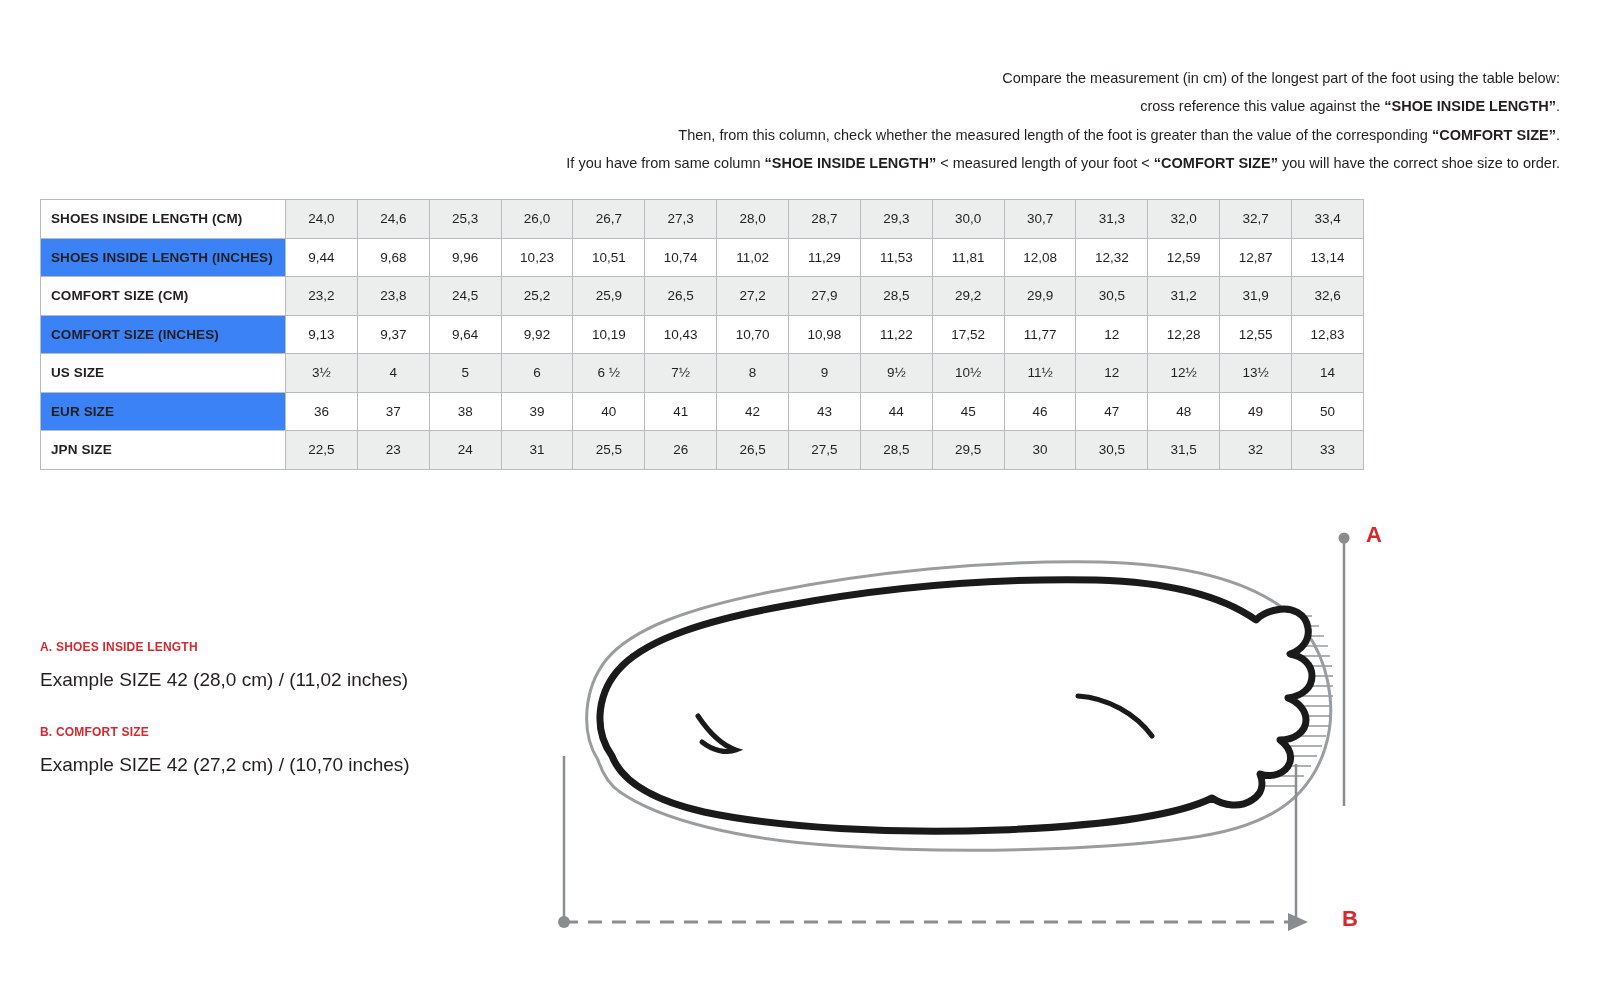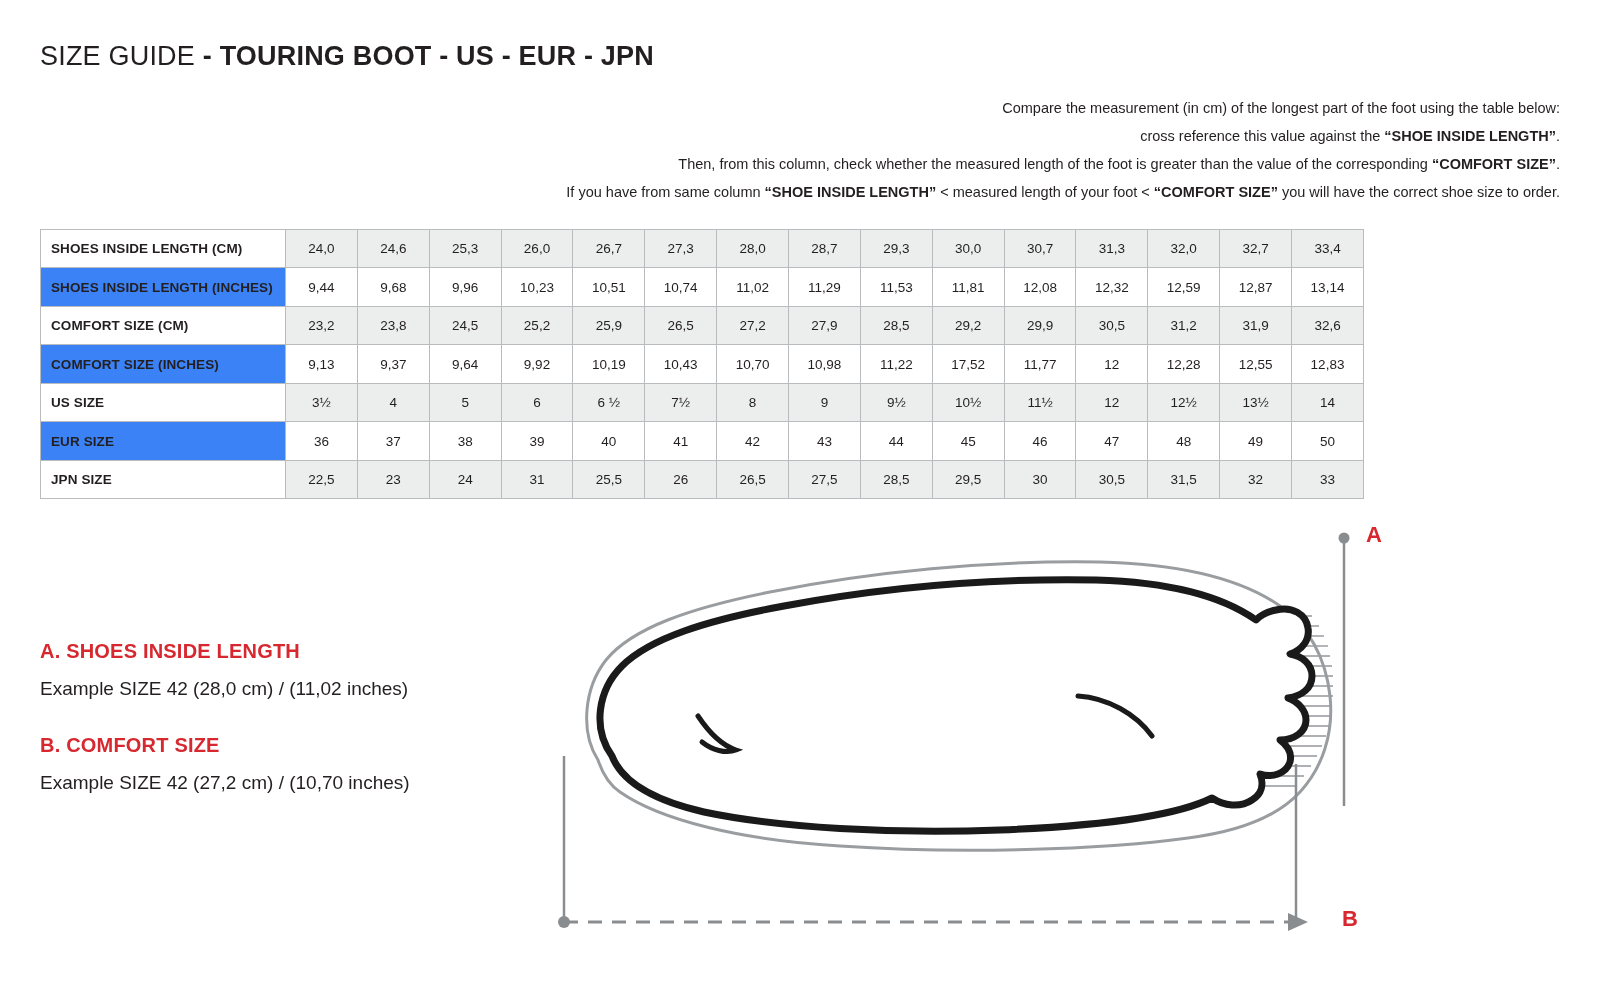--- a/index.html
+++ b/index.html
@@ -80,21 +80,21 @@
 
   
   .legend {
     position: absolute;
     left: 40px;
     top: 640px;
     width: 520px;
   }
   .legend h3 {
     color: #d7282f;
-    font-size: 20px;
+    font-size: 12px;
     font-weight: bold;
     margin: 0;
     letter-spacing: 0.2px;
   }
   .legend p {
     margin: 15px 0 0 0;
     font-size: 19px;
     color: #231f20;
     font-weight: 400;
   }
@@ -120,21 +120,20 @@
     font-size: 22px;
   }
   #label-a { left: 826px; top: 2px; }
   #label-b { left: 802px; top: 386px; }
 </style>
 </head>
 <body>
 
 <div class="page">
 
-  <h1 class="title"><span>SIZE GUIDE</span><span class="strong"> - TOURING BOOT - US - EUR - JPN</span></h1>
 
   <div class="intro">
     <div class="intro-line">
       <span>Compare the measurement (in cm) of the longest part of the foot using the table below:</span>
     </div>
     <div class="intro-line">
       <span>cross reference this value against the </span><span class="b">“SHOE INSIDE LENGTH”</span><span>.</span>
     </div>
     <div class="intro-line">
       <span>Then, from this column, check whether the measured length of the foot is greater than the value of the corresponding </span><span class="b">“COMFORT SIZE”</span><span>.</span>

